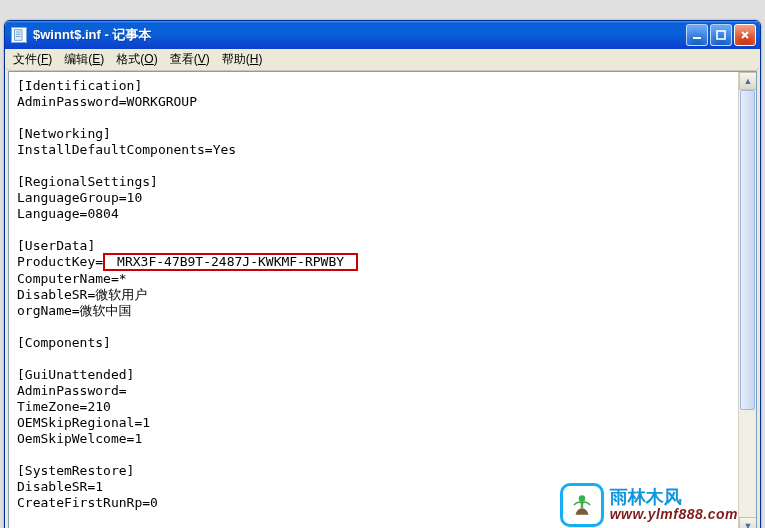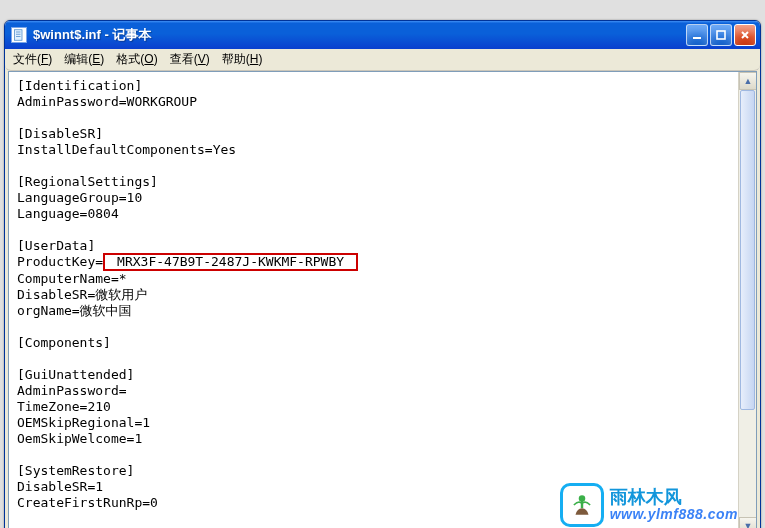--- a/index.html
+++ b/index.html
@@ -157,21 +157,21 @@
   }
   .watermark .cn {
     font-size: 18px;
     font-weight: bold;
     color: #1296db;
     font-family: "Microsoft YaHei", "SimHei", sans-serif;
   }
   .watermark .url {
     font-size: 14px;
     font-weight: bold;
-    color: #3b82f6;
+    color: #7f1d1d;
     letter-spacing: .5px;
     font-style: italic;
     font-family: Arial, sans-serif;
   }
 </style>
 </head>
 <body>
 
 <div class="window">
 
@@ -209,21 +209,21 @@
     <span class="menu-item"><span>编辑</span>(<span class="accel">E</span>)</span>
     <span class="menu-item"><span>格式</span>(<span class="accel">O</span>)</span>
     <span class="menu-item"><span>查看</span>(<span class="accel">V</span>)</span>
     <span class="menu-item"><span>帮助</span>(<span class="accel">H</span>)</span>
   </div>
 
   <div class="client">
     <div class="editor"><span>[Identification]</span>
 <span>AdminPassword=WORKGROUP</span>
 
-<span>[DisableSR]</span>
+<span>[Networking]</span>
 <span>InstallDefaultComponents=Yes</span>
 
 <span>[RegionalSettings]</span>
 <span>LanguageGroup=10</span>
 <span>Language=0804</span>
 
 <span>[UserData]</span>
 <span>ProductKey=</span><span class="highlight-box"><span>MRX3F-47B9T-2487J-KWKMF-RPWBY</span></span>
 <span>ComputerName=*</span>
 <span>DisableSR=微软用户</span>

